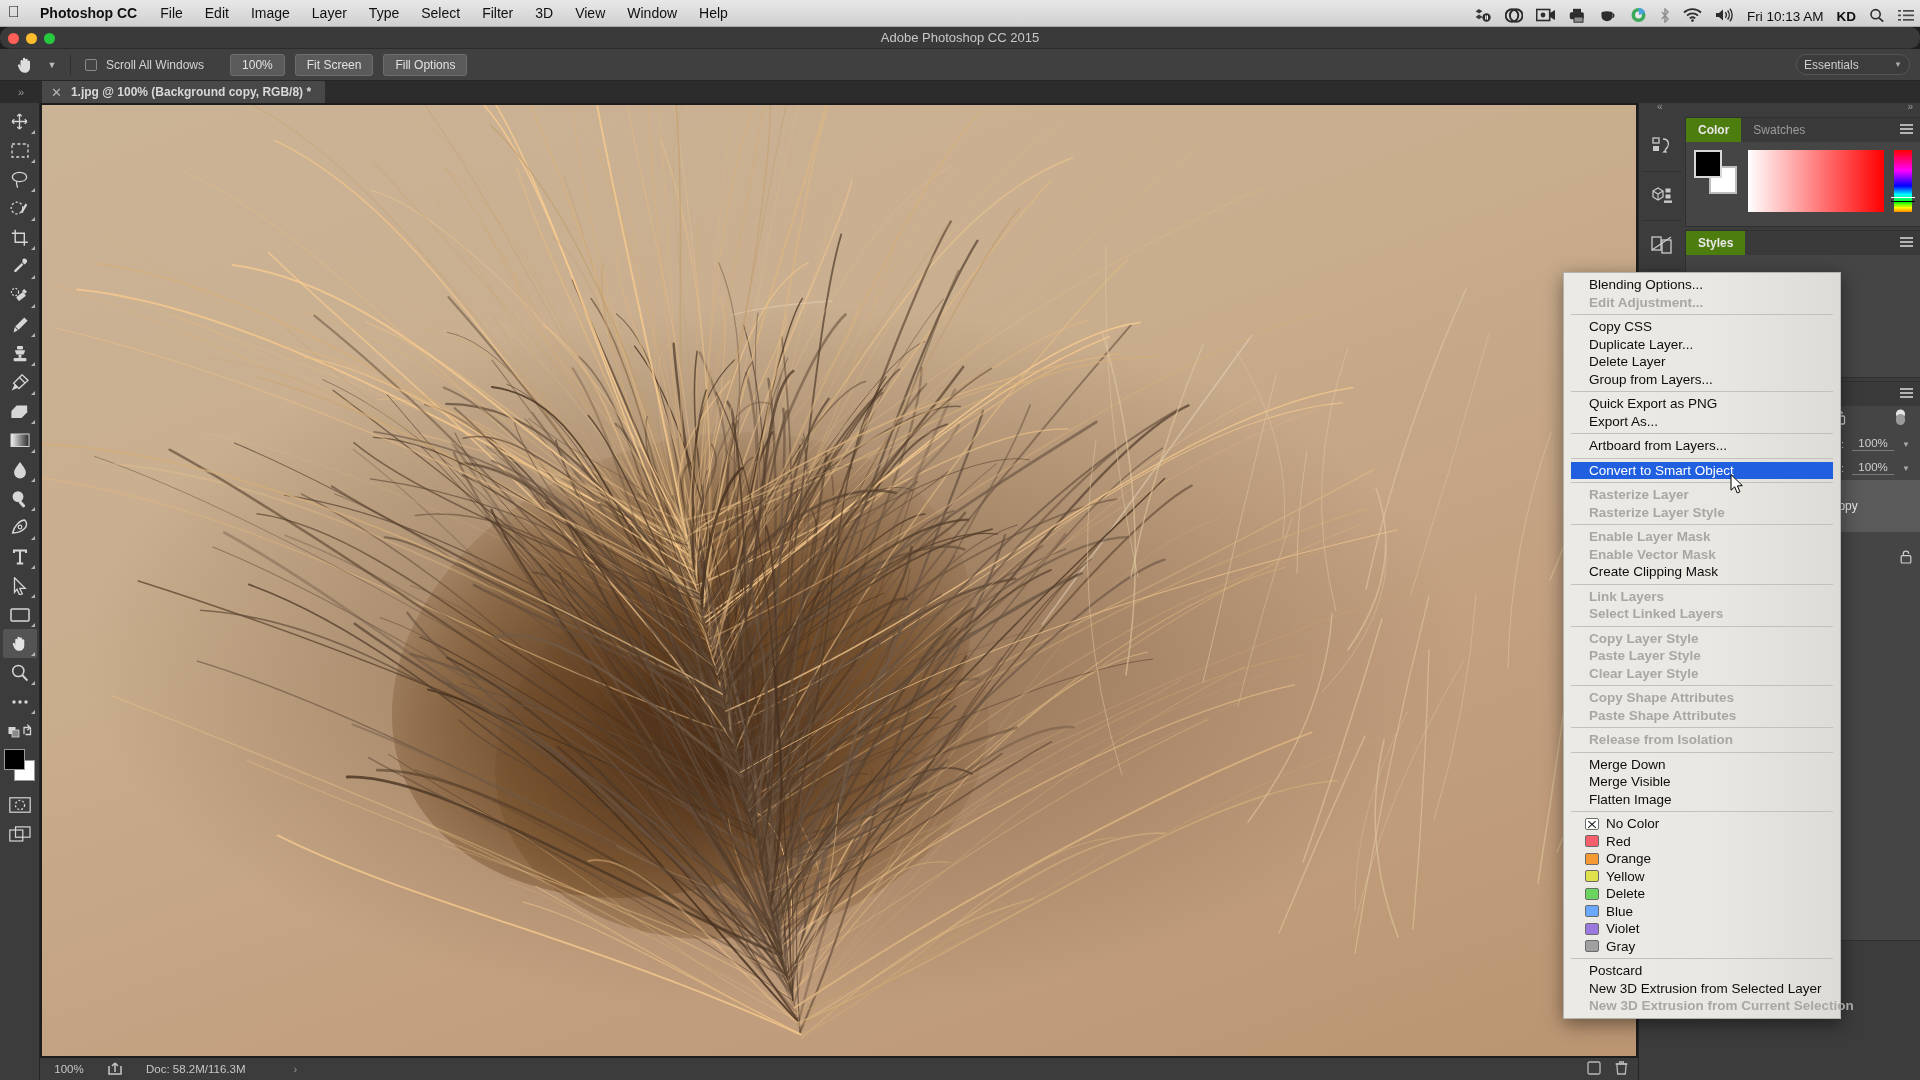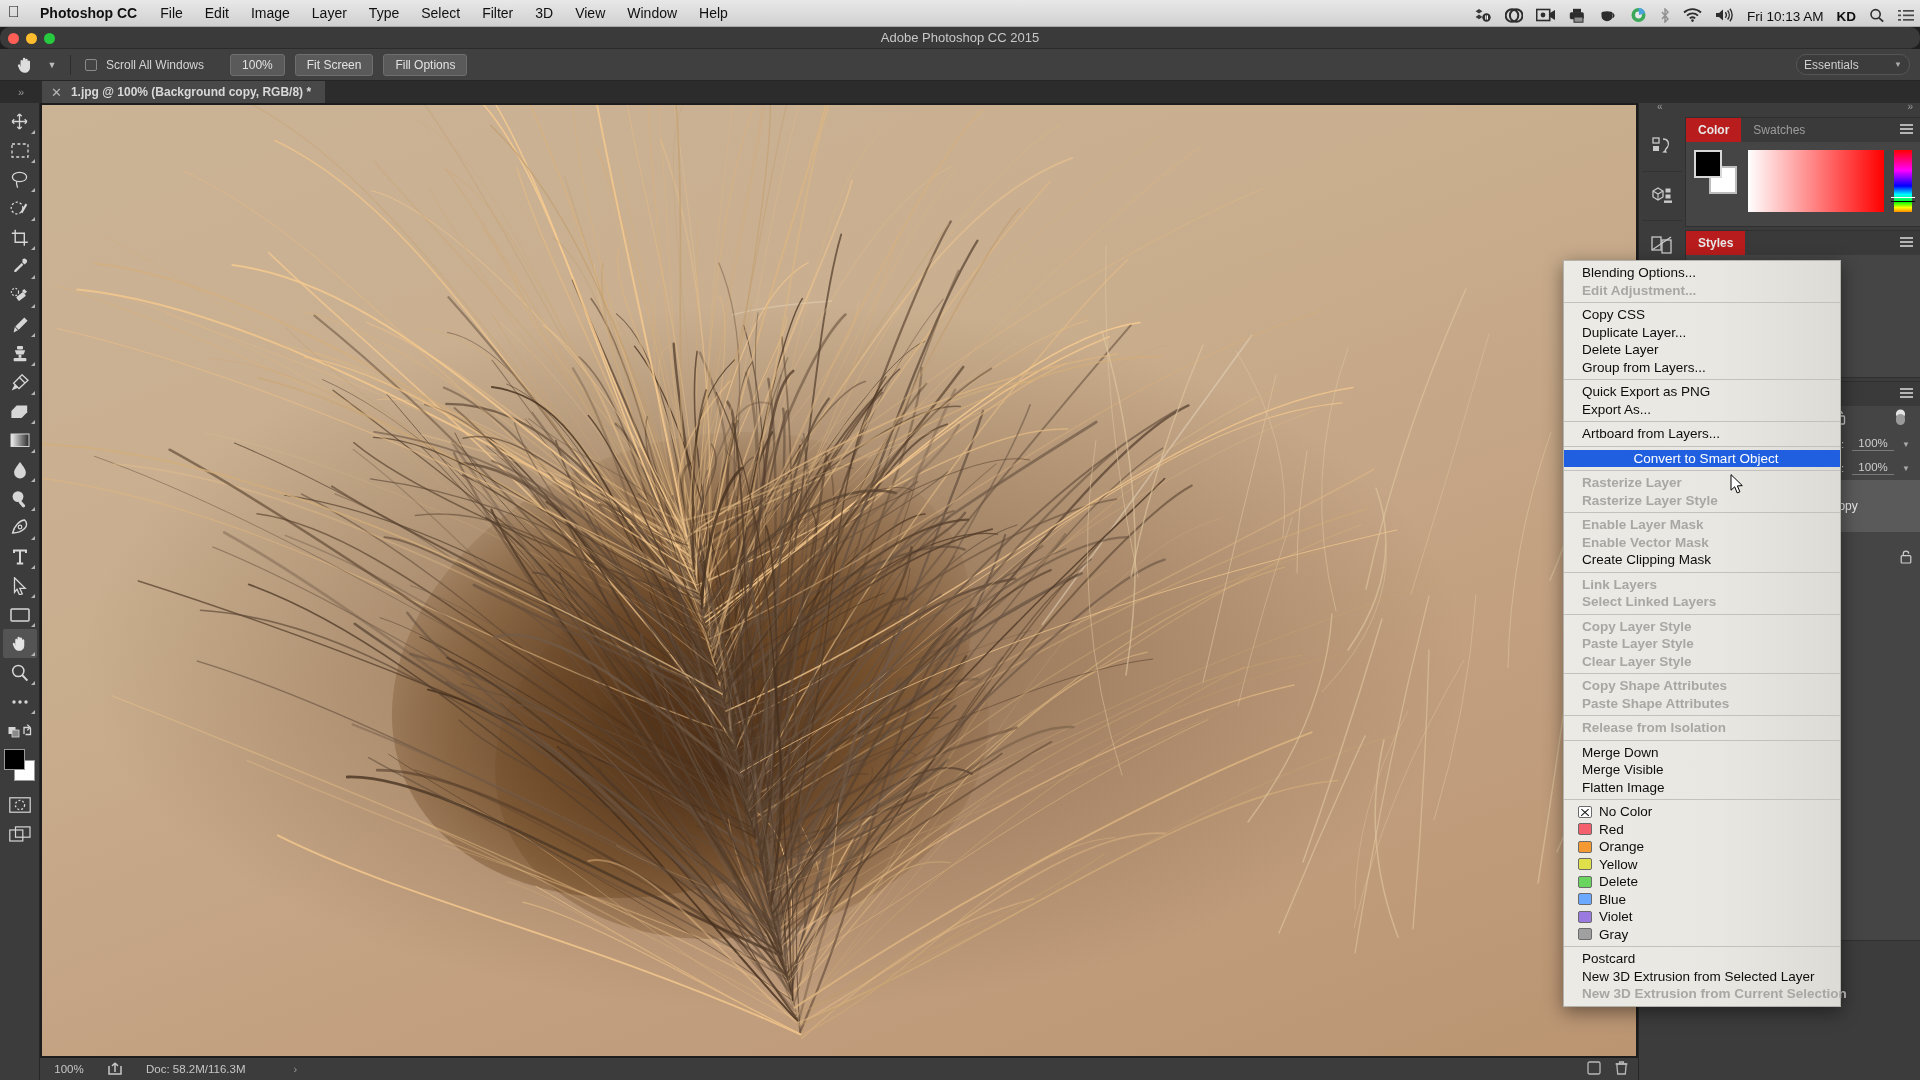--- a/index.html
+++ b/index.html
@@ -144,21 +144,21 @@
   .panel-col { position:absolute; left:46px; top:14px; width:236px; bottom:0; }
   .panel {
     background:#454545; border:1px solid #303030; margin-bottom:3px; position:relative;
   }
   .panel-tabs {
     height:24px; background:#3a3a3a; display:flex; align-items:stretch;
   }
   .ptab {
     display:flex; align-items:center; padding:0 12px; font-size:12px; color:#9d9d9d;
   }
-  .ptab.active { background:#b91c1c; color:#e8e8e8; font-weight:bold;}
+  .ptab.active { background:#4d7c0f; color:#e8e8e8; font-weight:bold;}
   .pmenu { position:absolute; right:7px; top:6px; color:#b4b4b4; font-size:12px; line-height:1;}
   .pmenu span { display:block; width:13px; height:2px; background:#b4b4b4; margin-bottom:2px;}
 
   .color-body { height:84px; padding:8px; display:flex; gap:10px; }
   .cc-swatches { position:relative; width:44px; height:44px; }
   .cc-sw { position:absolute; width:28px; height:28px; border:2px solid #d8d8d8; }
   .cc-sw.fg { left:0; top:0; background:#000; z-index:2;}
   .cc-sw.bg { left:15px; top:16px; background:#fff; border-color:#bdbdbd; z-index:1;}
   .cc-field {
     flex:1; height:62px;
@@ -185,30 +185,30 @@
   .layers-rows { display:flex; align-items:center; height:24px; padding:0 10px; gap:8px; font-size:11.5px; color:#cfcfcf;}
   .num-box { border-bottom:1px solid #7a7a7a; padding:0 4px 1px 4px; min-width:42px; text-align:center;}
   .layer-item { height:52px; display:flex; align-items:center; gap:8px; padding:0 8px; background:#5a5a5a;}
   .layer-thumb { width:40px; height:40px; background:linear-gradient(160deg,#cbb396,#b9926f); border:1px solid #2a2a2a;}
   .layer-name { font-size:12px; color:#eaeaea; }
   .layer-lock { margin-left:auto; color:#cfcfcf; font-size:12px;}
   .layer-item2 { height:52px; display:flex; align-items:center; gap:8px; padding:0 8px;}
 
   
   .ctxmenu {
-    position:absolute; left:1563px; top:260px; width:278px;
+    position:absolute; left:1563px; top:272px; width:278px;
     background:linear-gradient(to right,#eceae5 0%,#e9e7e2 55%,#dddbd6 100%);
     border:1px solid #b4b2ad;
     box-shadow:0 5px 18px rgba(0,0,0,0.45);
-    font-size:13.5px; color:#0d0d0d; padding:3px 0;
+    font-size:13.5px; color:#0d0d0d; padding:3px 7px;
     z-index:50;
   }
   .ci { height:17.5px; line-height:17.5px; padding:0 10px 0 18px; white-space:nowrap; }
   .ci.dis { color:#a9a7a3;font-weight:bold; }
-  .ci.sel { background:#1f5fe0; color:#fff;text-align:center; }
+  .ci.sel { background:#1f5fe0; color:#fff; }
   .csep { height:1px; background:#c3c1bc; margin:3px 0; }
   .ci.withswatch { display:flex; align-items:center; gap:7px; padding-left:14px; }
   .cs {
     width:14px; height:12px; border:1px solid #6b6b6b; border-radius:2px;
     display:inline-block; flex:0 0 auto;
   }
   .cs.nocolor { background:#fff; position:relative; }
   .cs.nocolor::before, .cs.nocolor::after {
     content:""; position:absolute; left:1px; right:1px; top:5px; height:1.4px; background:#111;
   }

